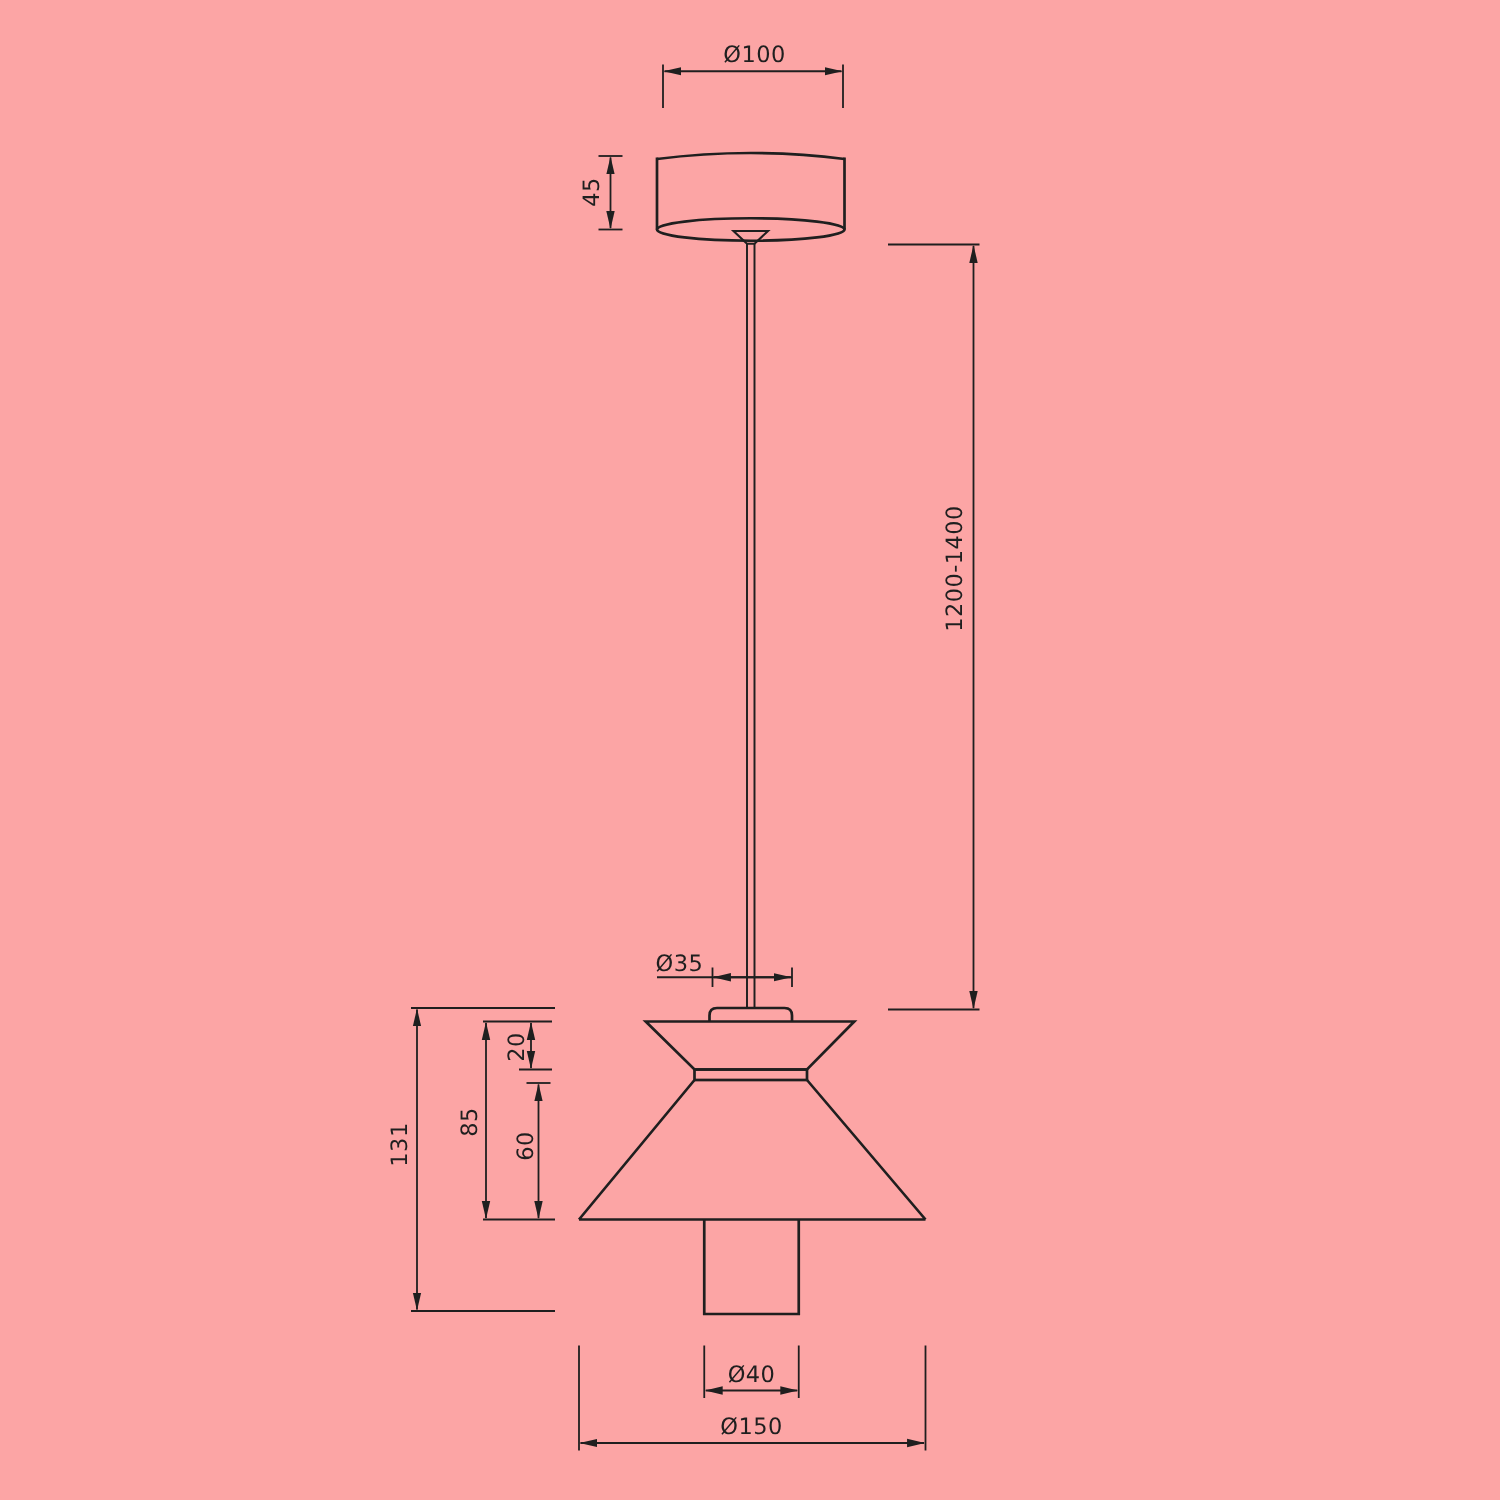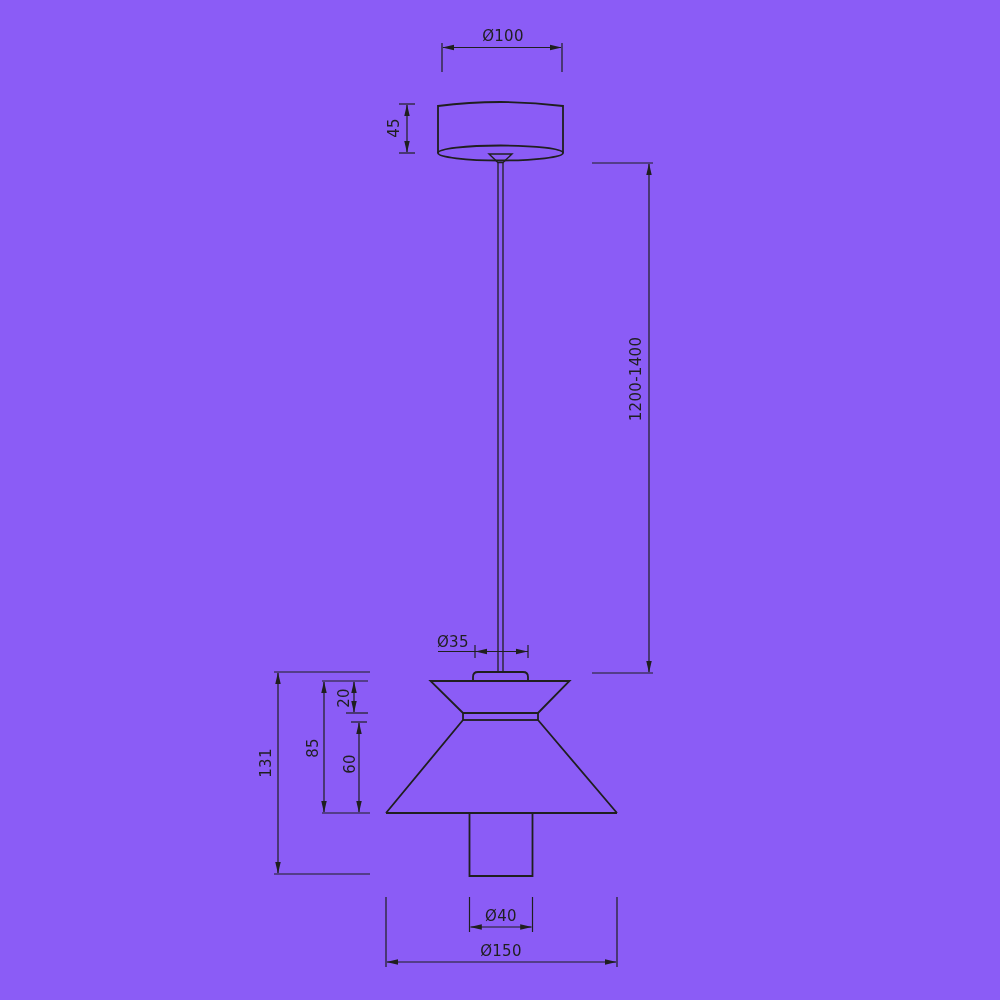--- a/index.html
+++ b/index.html
@@ -5,21 +5,21 @@
   html, body {
     margin: 0;
     padding: 0;
     background: #ffffff;
     font-family: "DejaVu Sans", "Liberation Sans", sans-serif;
   }
   #canvas-wrap {
     position: relative;
     width: 1000px;
     height: 1000px;
-    background: #8b5cf6;
+    background: #fca5a5;
     overflow: hidden;
   }
   svg { display: block; }
   .obj {
     fill: none;
     stroke: #1f1f1f;
     stroke-width: 1.8;
     stroke-linejoin: miter;
   }
   .dim {

